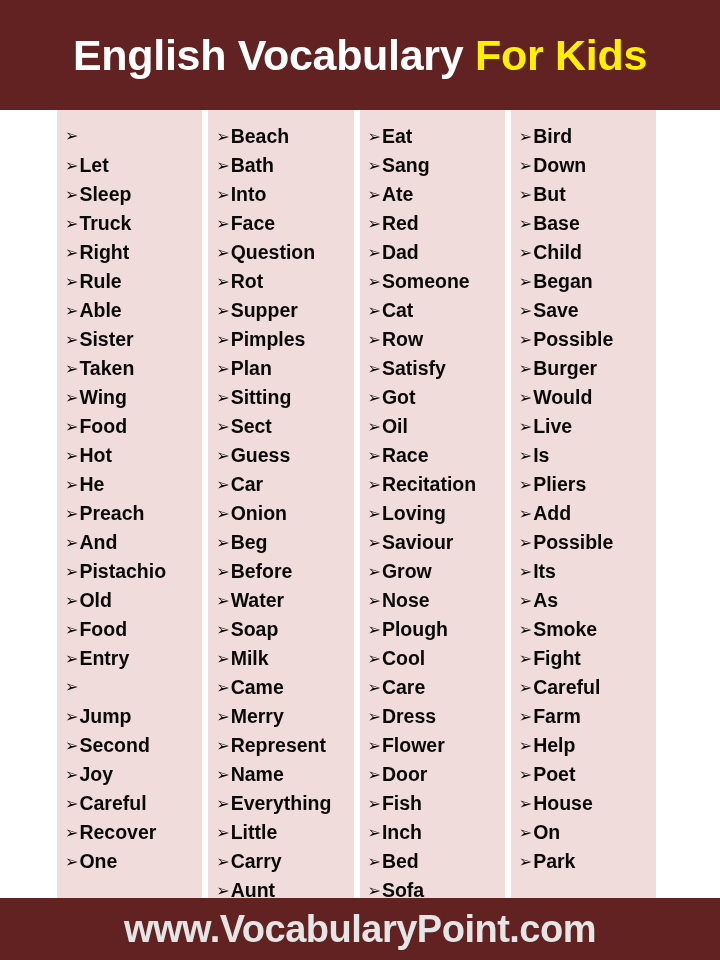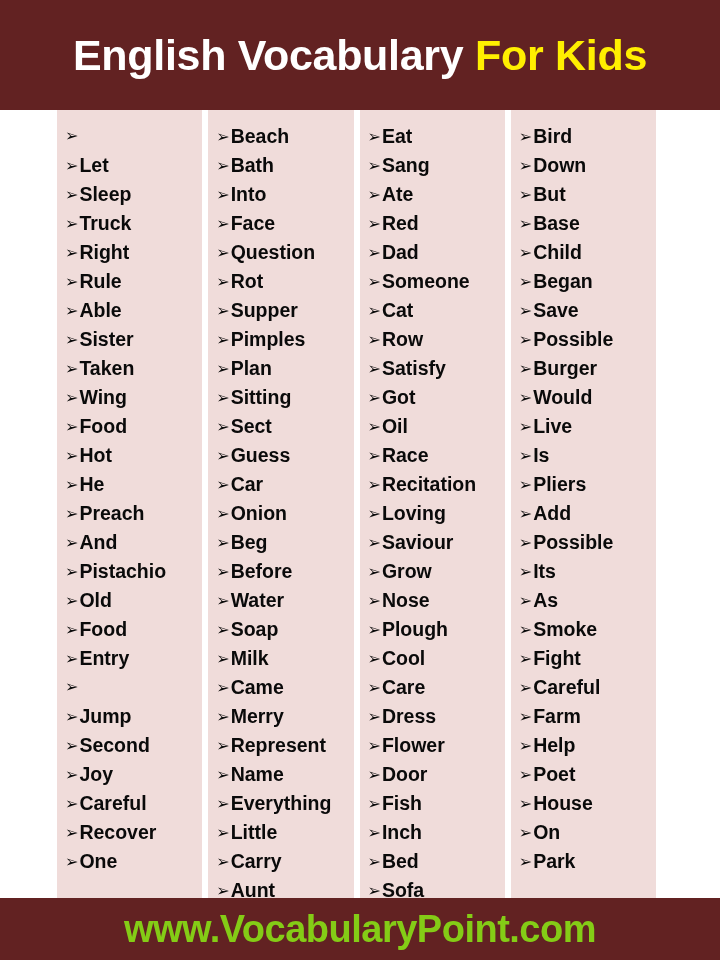--- a/index.html
+++ b/index.html
@@ -92,21 +92,21 @@
   
   .footer-band {
     height: 62px;
     background: #622222;
     display: flex;
     align-items: center;
     justify-content: center;
     flex: 0 0 auto;
   }
   .footer-text {
-    color: #84cc16;
+    color: #e5e5e5;
     font-size: 38px;
     font-weight: bold;
     letter-spacing: -0.5px;
     white-space: nowrap;
     line-height: 1;
   }
 </style>
 </head>
 <body>
 

